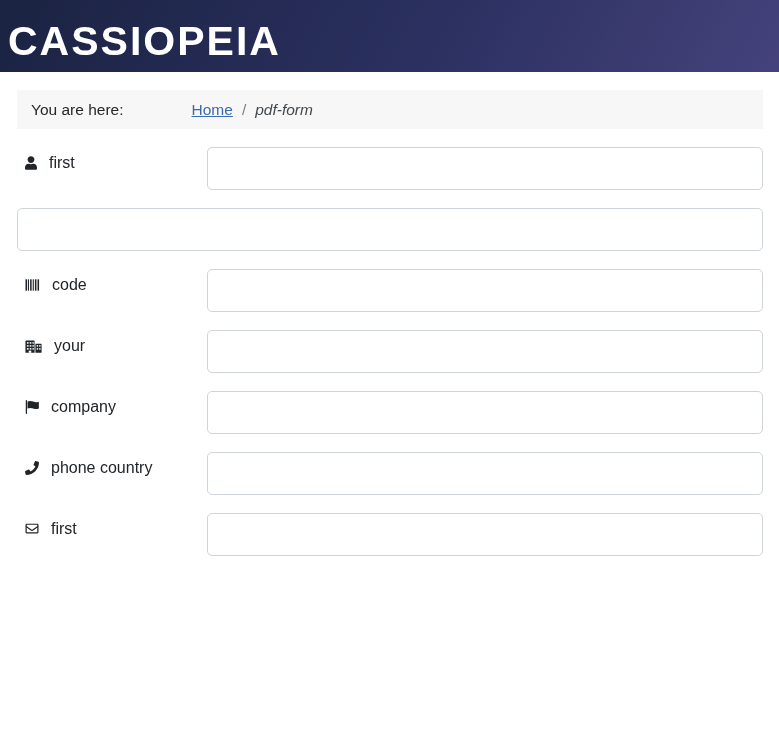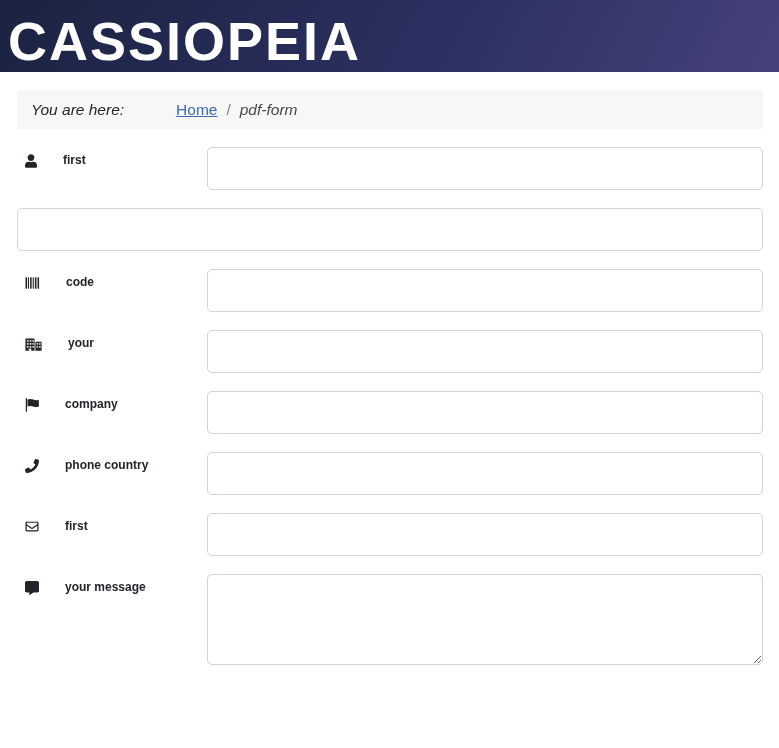--- a/index.html
+++ b/index.html
@@ -21,61 +21,60 @@
   .site-header{
     height:72px;
     background:linear-gradient(118deg, var(--grad-start) 0%, #2b3060 55%, var(--grad-end) 100%);
     display:flex;
     align-items:center;
     padding:10px 0 0 8px;
   }
   .site-title{
     color:#ffffff;
     font-weight:bold;
-    font-size:54px;
+    font-size:41px;
     letter-spacing:2px;
     line-height:1;
     margin:0;
   }
   .breadcrumb{
     margin:18px 16px 18px 17px;
     background:var(--crumb-bg);
     height:39px;
     display:flex;
     align-items:center;
     padding:0 14px;
     font-size:15.5px;
     color:#24262a;
   }
-  .crumb-prefix{margin-right:4px;font-style:italic;}
+  .crumb-prefix{margin-right:20px;}
   .crumb-link{
     color:var(--link);
     text-decoration:underline;
     cursor:pointer;
     margin-left:48px;
   }
   .crumb-sep{color:#7a8087;margin:0 9px;}
   .crumb-current{color:#43484d;font-style:italic;}
   .contact-form{margin:0 16px 0 17px;}
   .field-row{
     display:flex;
     margin-bottom:18px;
   }
   .field-label{
     width:190px;
     min-width:190px;
     padding:7px 10px 0 8px;
     display:flex;
     align-items:center;
-    gap:26px;
+    gap:12px;
     color:var(--label);
-    font-size:12px;
+    font-size:16px;
     line-height:1.1;
     align-self:flex-start;
-    font-weight:bold;
   }
   .field-label .icon{
     display:inline-flex;
     align-items:center;
     color:#212529;
     flex:none;
   }
   .field-label .icon svg{display:block;fill:currentColor;}
   .field-control{flex:1;min-width:0;}
   .form-control{
@@ -210,26 +209,13 @@
           <svg viewBox="0 0 512 512" width="14" height="13" aria-hidden="true">
             <path d="M464 64H48C21.49 64 0 85.49 0 112v288c0 26.51 21.49 48 48 48h416c26.51 0 48-21.49 48-48V112c0-26.51-21.49-48-48-48zm0 48v40.805c-22.422 18.259-58.168 46.651-134.587 106.49-16.841 13.247-50.201 45.072-73.413 44.701-23.208.375-56.579-31.459-73.413-44.701C106.18 199.465 70.425 171.067 48 152.805V112h416zM48 400V214.398c22.914 18.251 55.409 43.862 104.938 82.646 21.857 17.205 60.134 55.186 103.062 54.955 42.717.231 80.509-37.199 103.053-54.947 49.528-38.783 82.032-64.401 104.947-82.653V400H48z"></path>
           </svg>
         </span>
       <span class="label-text">first</span>
     </div>
     <div class="field-control">
         <input type="text" class="form-control" style="">
       </div>
   </div>
-    <div class="field-row">
-    <div class="field-label">
-      <span class="icon">
-          <svg viewBox="0 0 512 512" width="14" height="14" aria-hidden="true">
-            <path d="M448 0H64C28.7 0 0 28.7 0 64v288c0 35.3 28.7 64 64 64h96v84c0 9.8 11.2 15.5 19.1 9.7L304 416h144c35.3 0 64-28.7 64-64V64c0-35.3-28.7-64-64-64z"></path>
-          </svg>
-        </span>
-      <span class="label-text">your message</span>
-    </div>
-    <div class="field-control">
-        <textarea class="form-control" style=""></textarea>
-      </div>
-  </div>
   </div>
 
 </body></html>

